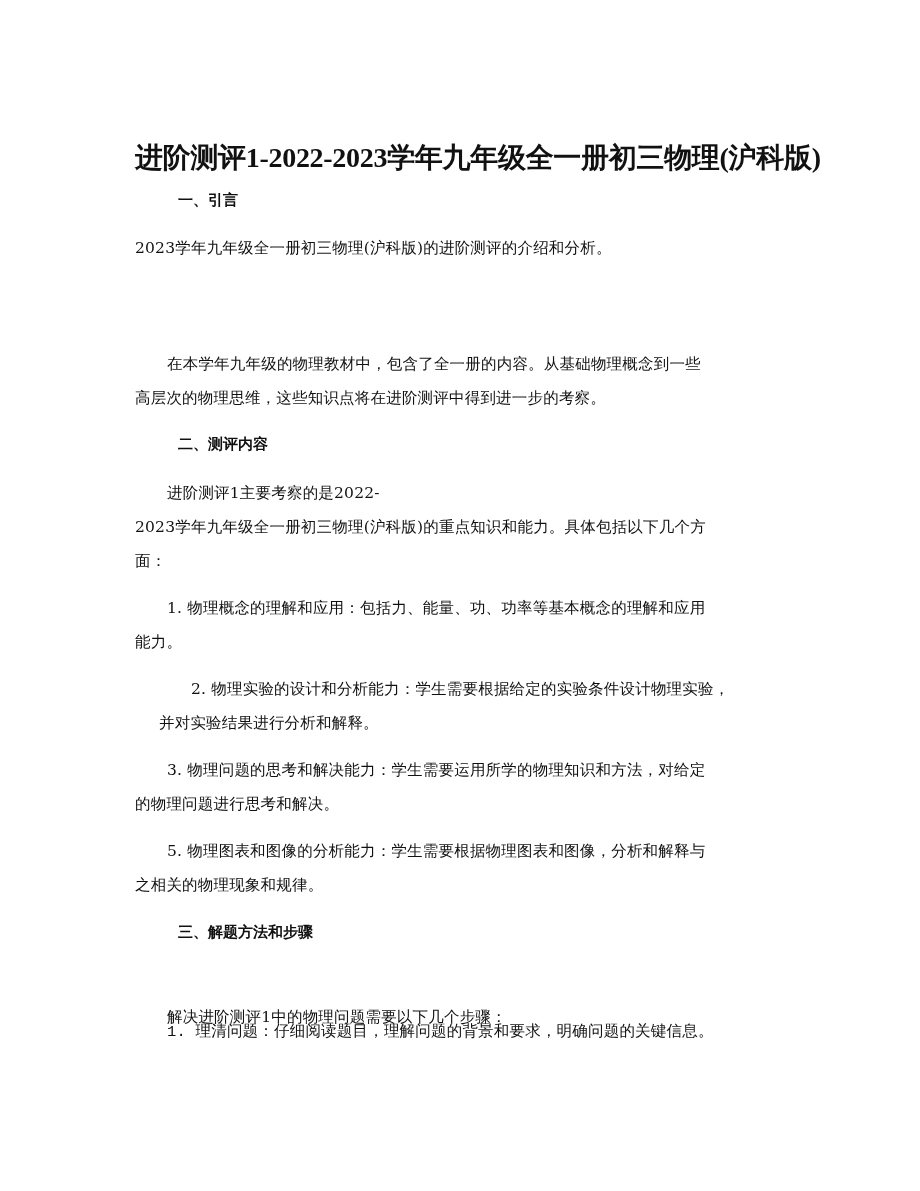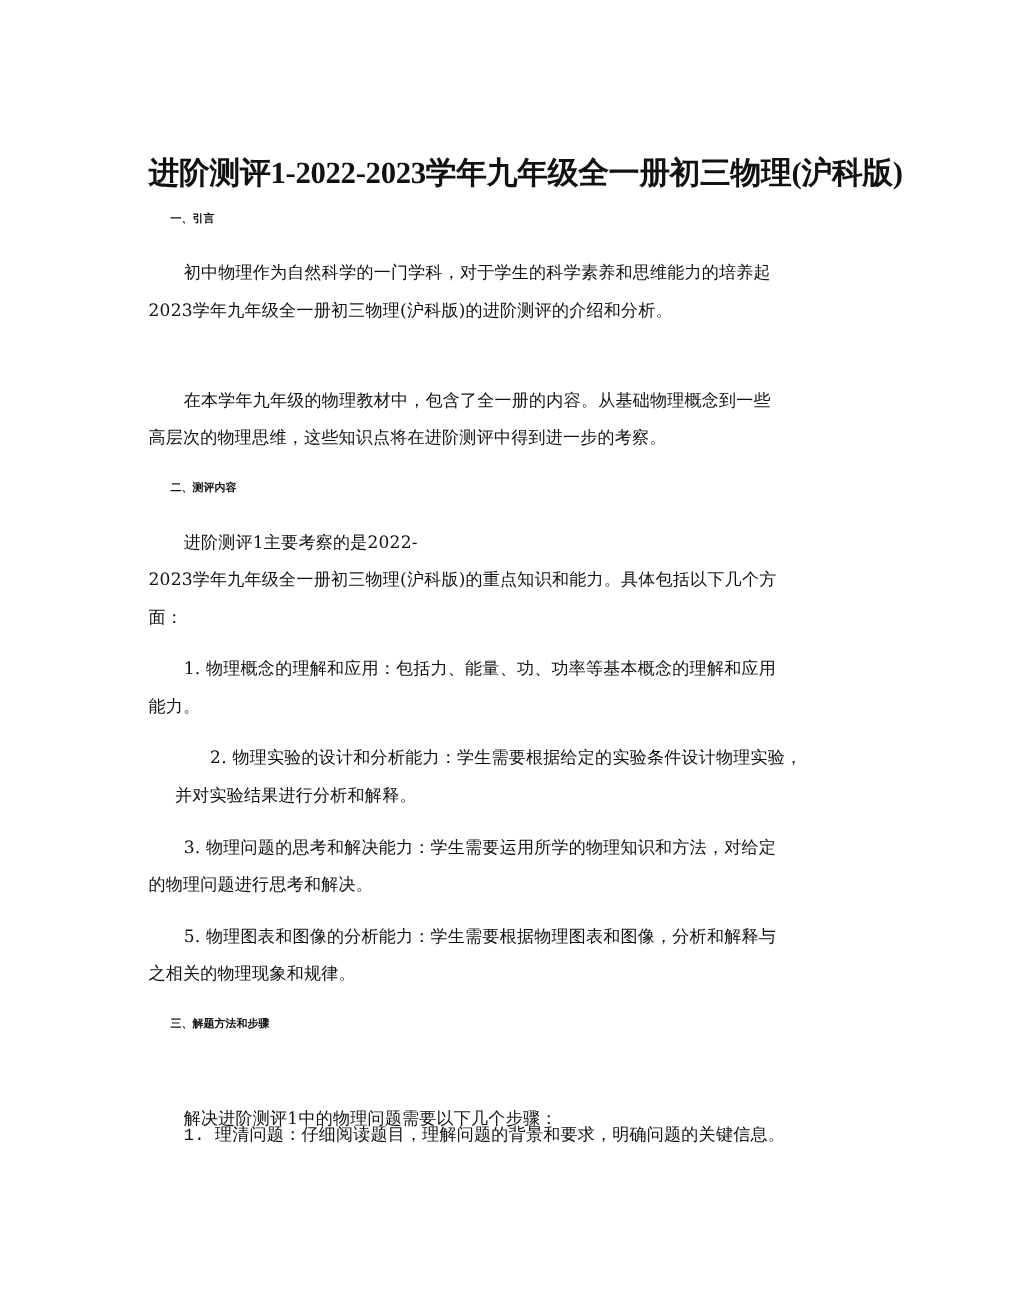--- a/index.html
+++ b/index.html
@@ -29,24 +29,24 @@
       text-align: center;
       font-family: "Liberation Serif", "DejaVu Serif", serif;
       font-weight: bold;
       font-size: 28px;
       line-height: 30px;
       white-space: nowrap;
       letter-spacing: -0.3px;
     }
     .heading {
       position: absolute;
-      left: 20px;
+      left: 43px;
       font-family: "DejaVu Sans", "Liberation Sans", sans-serif;
       font-weight: bold;
-      font-size: 10px;
+      font-size: 15px;
       line-height: 24px;
       white-space: nowrap;
     }
     .para {
       position: absolute;
       left: 0;
       width: 650px;
       font-size: 15.5px;
       line-height: 34px;
       letter-spacing: 0.2px;
@@ -62,21 +62,20 @@
 </head>
 <body>
 
 <div class="page">
 
   <div class="title">进阶测评1-2022-2023学年九年级全一册初三物理(沪科版)</div>
 
   <div class="heading" style="top:188px;">一、引言</div>
 
   <div class="para" style="top:231px;">
-    <span class="line indent">初中物理作为自然科学的一门学科，对于学生的科学素养和思维能力的培养起</span>
     <span class="line">2023学年九年级全一册初三物理(沪科版)的进阶测评的介绍和分析。</span>
   </div>
 
   <div class="para" style="top:347px;">
     <span class="line indent">在本学年九年级的物理教材中，包含了全一册的内容。从基础物理概念到一些</span>
     <span class="line">高层次的物理思维，这些知识点将在进阶测评中得到进一步的考察。</span>
   </div>
 
   <div class="heading" style="top:432px;">二、测评内容</div>
 

